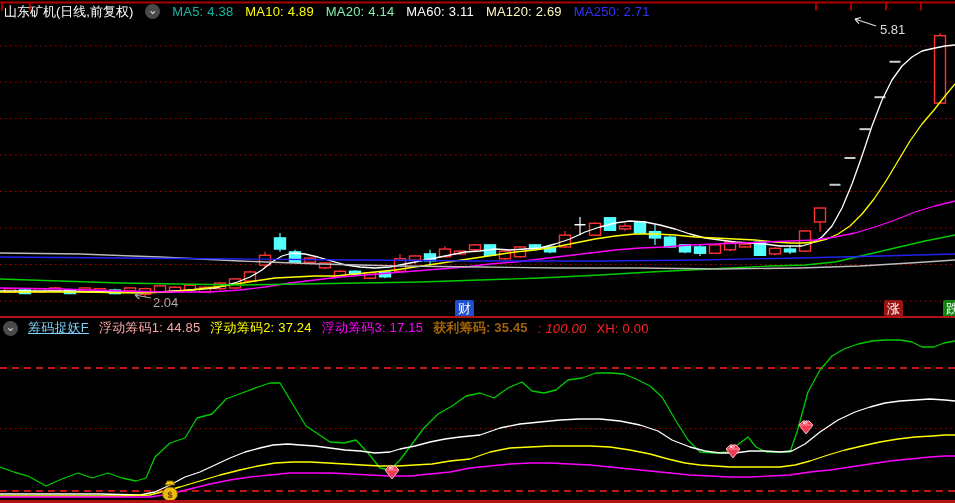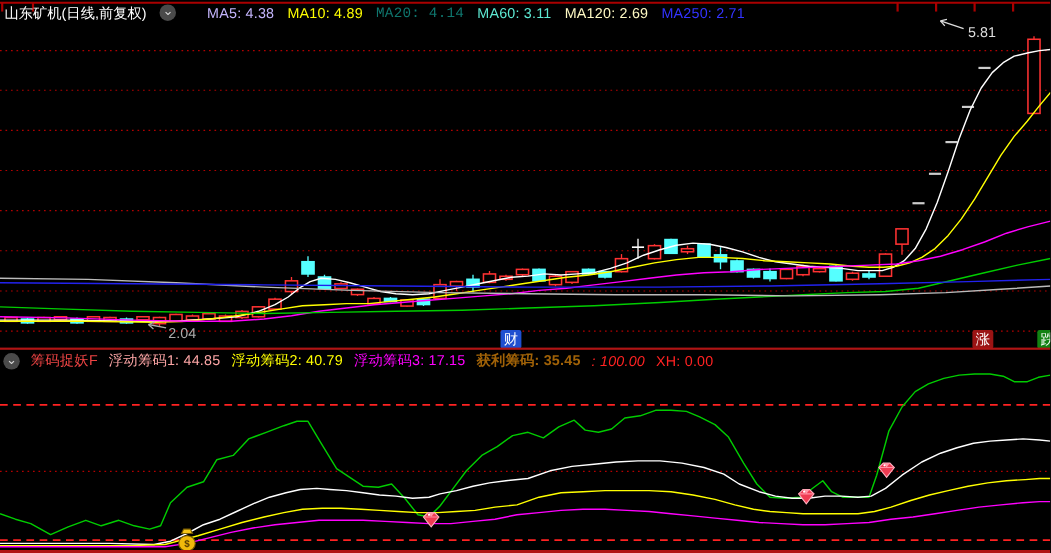--- a/index.html
+++ b/index.html
@@ -222,39 +222,39 @@
         <polygon points="-7,-2 -3,-6 3,-6 7,-2 0,7" fill="#ef3b52" stroke="#ffb0c0" stroke-width="1"></polygon>
         <line x1="-7" y1="-2" x2="7" y2="-2" stroke="#ff8fa3" stroke-width="1"></line>
         <polygon points="-3,-6 0,-2 3,-6" fill="#ff97a8"></polygon>
         <circle cx="-2" cy="-4" r="1" fill="#ffffff"></circle>
       </g>
     </svg>
 
   <div class="topbar">
     <span class="title">山东矿机(日线,前复权)</span>
     <span class="badge">⌄</span>
-    <span class="legend" style="color: #c4b5fd; margin-left: 16px;">MA5: 4.38</span>
+    <span class="legend" style="color: #14b8a6;">MA5: 4.38</span>
     <span class="legend" style="color: rgb(255, 255, 0);">MA10: 4.89</span>
-    <span class="legend" style="color: #0f766e; font-family: Liberation Mono, monospace;">MA20: 4.14</span>
-    <span class="legend" style="color: #5eead4; text-align: center;">MA60: 3.11</span>
+    <span class="legend" style="color: #86efac;">MA20: 4.14</span>
+    <span class="legend" style="color: #ffffff; text-align: center;">MA60: 3.11</span>
     <span class="legend" style="color: #fef9c3;">MA120: 2.69</span>
     <span class="legend" style="color: rgb(51, 51, 255);">MA250: 2.71</span>
   </div>
 
   <span class="watermark" style="left: 455px; top: 300px; background: rgb(31, 79, 208);">财</span>
   <span class="watermark" style="left: 884px; top: 300px; background: rgb(155, 20, 20);">涨</span>
   <span class="watermark" style="left: 943px; top: 300px; background: rgb(18, 130, 18);">跌</span>
 
   <div class="divider"></div>
 
   <div class="subbar">
     <span class="badge">⌄</span>
-    <span class="legend" style="color: #ef4444;">筹码捉妖F</span>
+    <span class="legend" style="color: #7dd3fc; text-decoration: underline;">筹码捉妖F</span>
     <span class="legend" style="color: #fca5a5;">浮动筹码1: 44.85</span>
-    <span class="legend" style="color: rgb(255, 255, 0);">浮动筹码2: 40.79</span>
+    <span class="legend" style="color: rgb(255, 255, 0);">浮动筹码2: 37.24</span>
     <span class="legend" style="color: rgb(255, 0, 255);">浮动筹码3: 17.15</span>
     <span class="legend" style="color: #a16207; font-weight: bold;">获利筹码: 35.45</span>
     <span class="legend" style="color: rgb(255, 34, 34); font-style: italic;">: 100.00</span>
     <span class="legend" style="color: rgb(255, 34, 34);">XH: 0.00</span>
   </div>
 
   <div class="bottom-border"></div>
 </div>
 
 </body></html>

